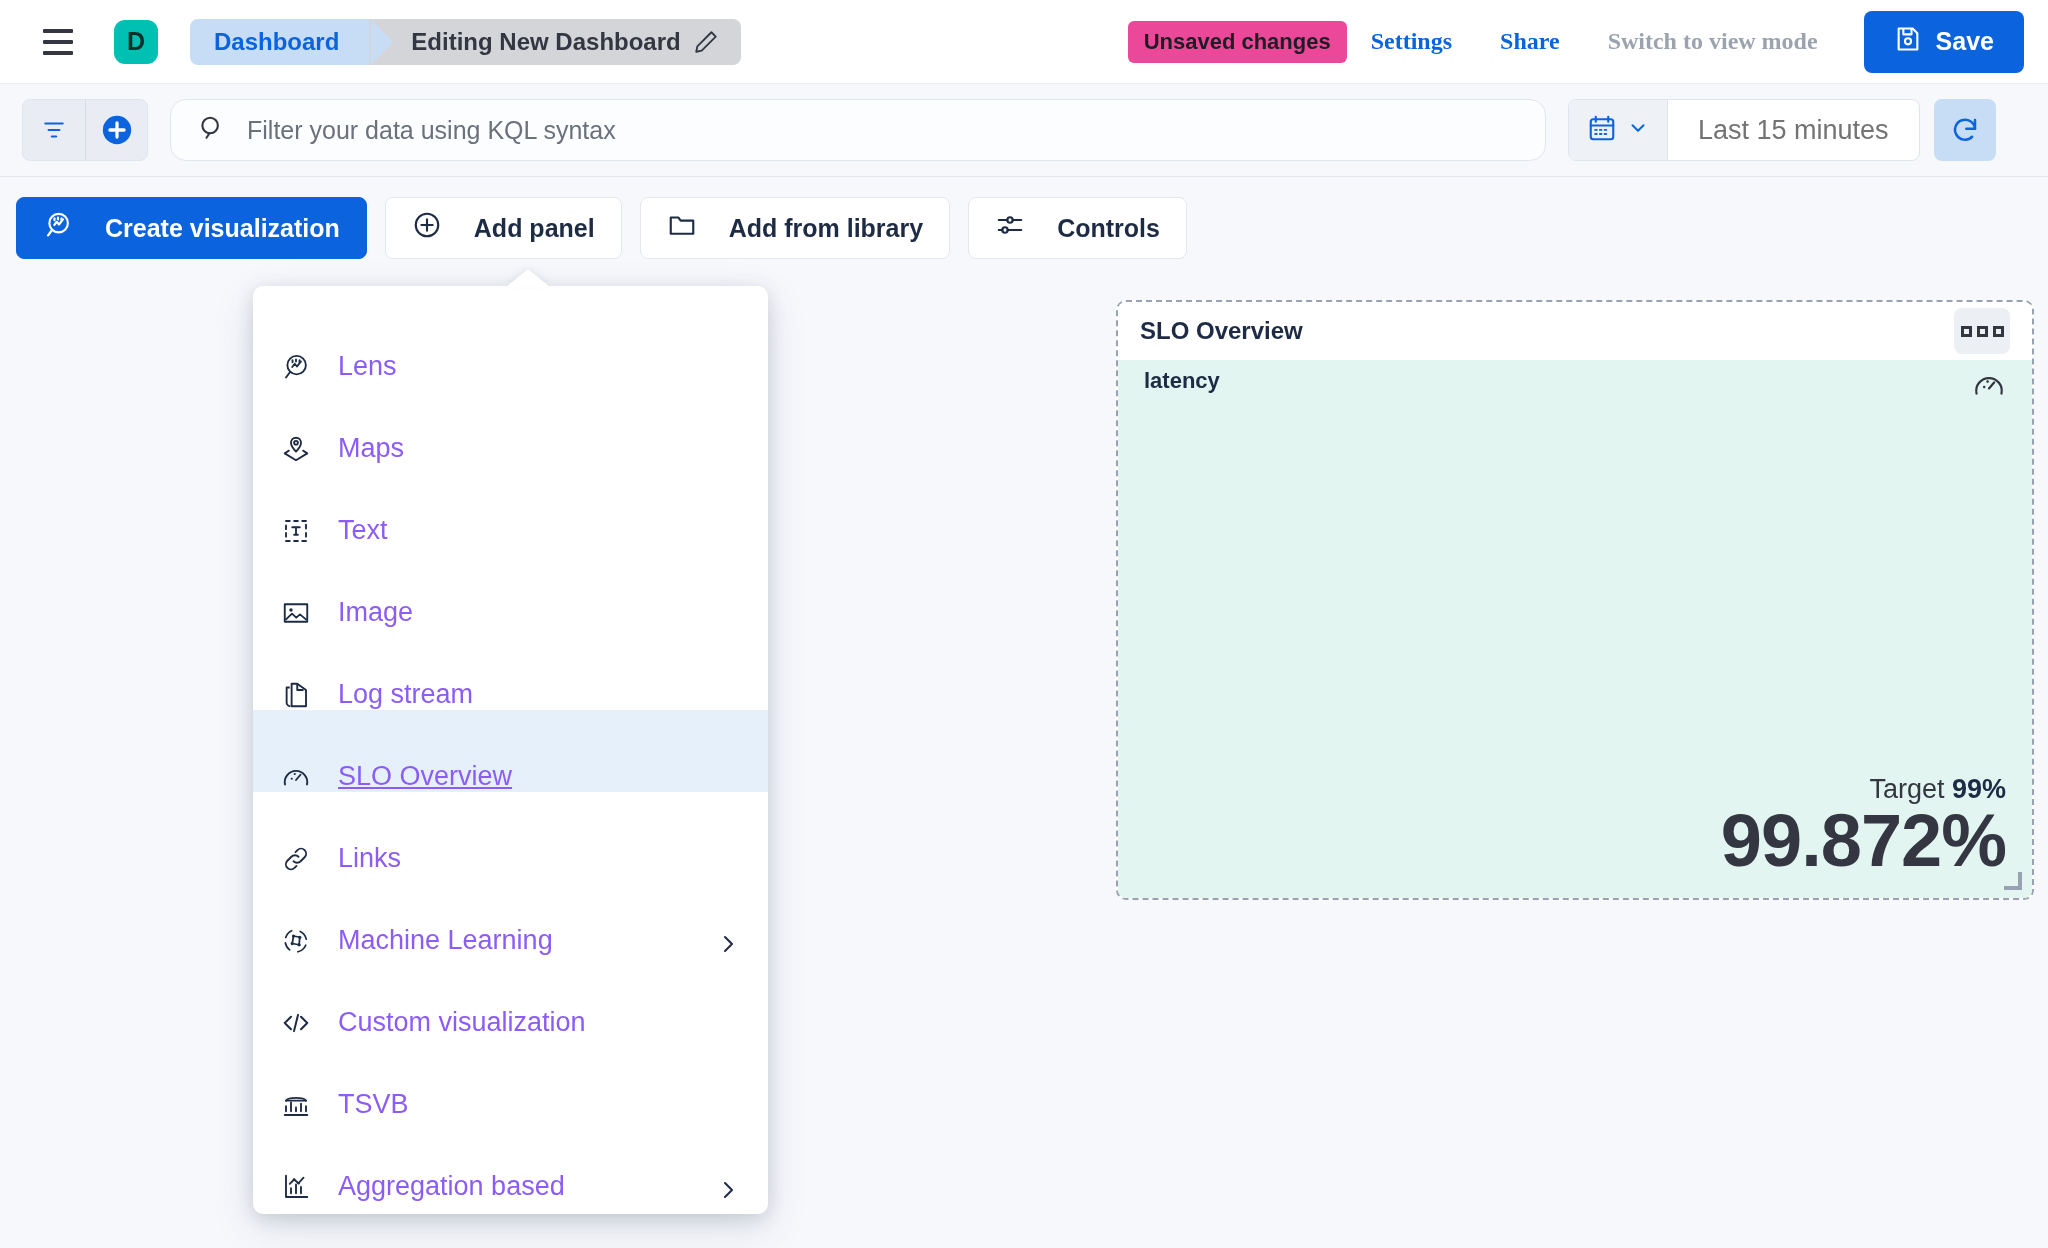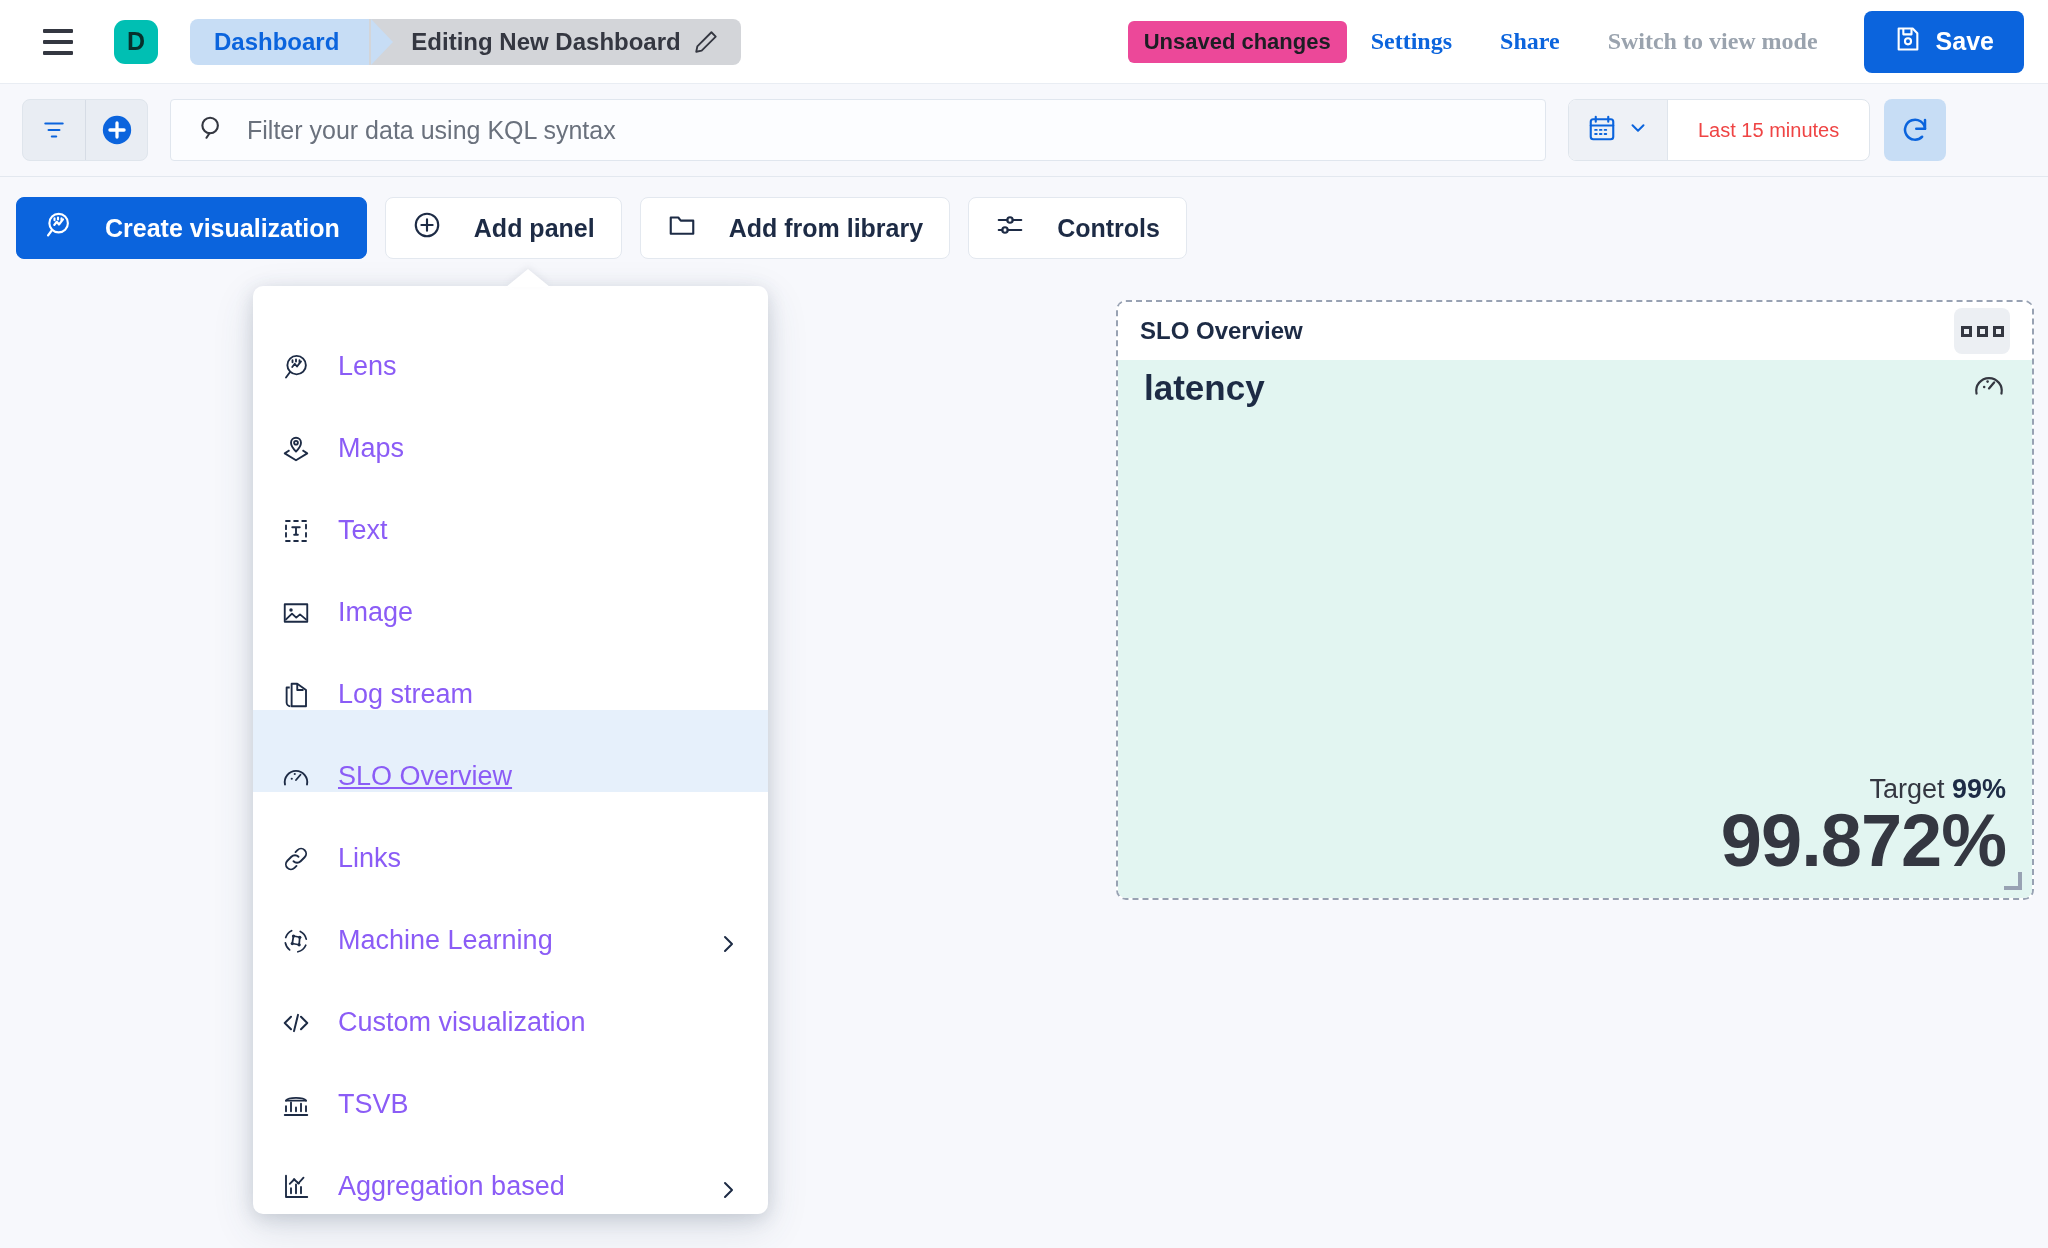--- a/index.html
+++ b/index.html
@@ -103,40 +103,40 @@
   }
   .fg-btn {
     width: 62px; height: 100%;
     display: flex; align-items: center; justify-content: center;
     cursor: pointer;
   }
   .fg-btn + .fg-btn { border-left: 1px solid #d6dce5; }
   .kql-input {
     flex: 1; height: 62px; margin-left: 22px;
     background: #fcfdff; border: 1px solid #e0e6ee;
-    border-radius: 4px;
+    border-radius: 16px;
     display: flex; align-items: center; gap: 20px;
     padding: 0 26px; cursor: text;
     max-width: 1376px;
   }
   .kql-placeholder { font-size: 25px; color: #6a717d; }
 
   .date-group {
     display: flex; height: 62px; margin-left: 22px;
     border: 1px solid #dfe5ec; border-radius: 8px; overflow: hidden;
     background: #fff;
   }
   .date-prefix {
     background: #eef1f6; display: flex; align-items: center;
     gap: 10px; padding: 0 18px; cursor: pointer;
     border-right: 1px solid #dfe5ec;
   }
   .date-value {
     display: flex; align-items: center; padding: 0 30px;
-    font-size: 20px; color: #ef4444; cursor: pointer; white-space: nowrap;
+    font-size: 27px; color: #737373; cursor: pointer; white-space: nowrap;
   }
   .refresh-btn {
     width: 62px; height: 62px; margin-left: 14px;
     background: #c7ddf5; border-radius: 8px;
     display: flex; align-items: center; justify-content: center;
     cursor: pointer;
   }
 
   
   .toolbar {
@@ -219,21 +219,21 @@
     gap: 5px; cursor: pointer;
   }
   .panel-menu-btn i { width: 11px; height: 11px; border: 3px solid #343741; display: block; }
   .panel-body {
     flex: 1; background: #e2f5f1;
     padding: 8px 26px 22px 26px;
     display: flex; flex-direction: column;
     position: relative;
   }
   .slo-top { display: flex; align-items: flex-start; }
-  .slo-name { font-size: 35px; font-weight: 700; color: #1d2b45; }
+  .slo-name { font-size: 22px; font-weight: 700; color: #1d2b45; }
   .slo-gauge-icon { margin-left: auto; }
   .slo-bottom {
     margin-top: auto; text-align: right;
   }
   .slo-target { font-size: 27px; color: #343741; }
   .slo-target b { font-weight: 700; color: #1d2b45; }
   .slo-value {
     font-size: 74px; font-weight: 700; color: #343741;
     line-height: .96; letter-spacing: -1px;
   }

